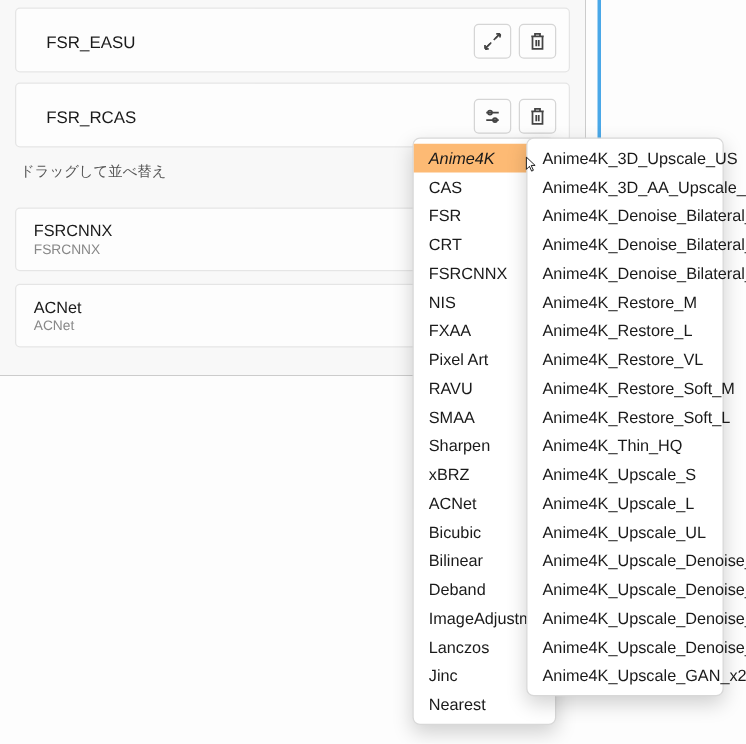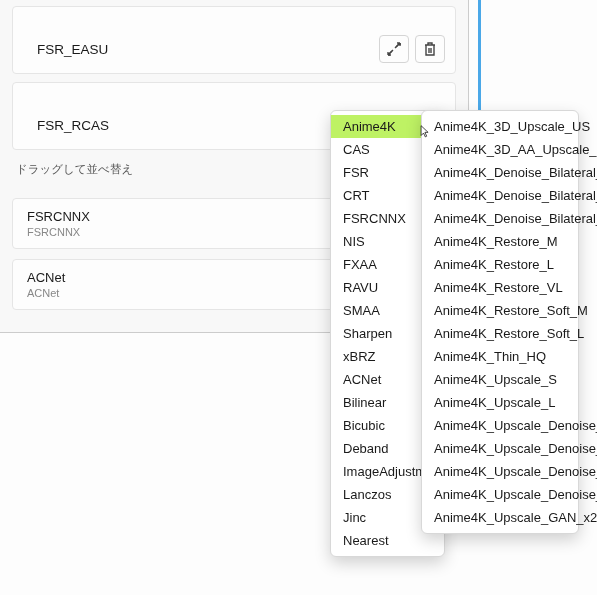--- a/index.html
+++ b/index.html
@@ -24,21 +24,21 @@
     border-left: none;
     border-radius: 0 0 6px 0;
     padding: 6px 12px 12px 12px;
   }
   .effect-row {
     display: flex;
     align-items: center;
     background: #fdfdfd;
     border: 1px solid #e5e5e5;
     border-radius: 4px;
-    padding: 28px 10px 10px 24px;
+    padding: 12px 10px 10px 24px;
     margin-bottom: 8px;
   }
   .effect-row .label { flex: 1; font-size: 13.5px; }
   .icon-btn {
     width: 30px; height: 28px;
     border: 1px solid #d5d5d5;
     border-radius: 4px;
     background: #fdfdfd;
     margin-left: 6px;
     display: flex; align-items: center; justify-content: center;
@@ -89,21 +89,21 @@
     min-width: 112px;
   }
   .menu1 { left: 330px; top: 110px; width: 115px; }
   .menu2 { left: 421px; top: 110px; width: 158px; }
   .menu .item {
     display: flex; align-items: center;
     padding: 4px 10px 4px 12px;
     cursor: pointer;
     white-space: nowrap;
   }
-  .menu .item.hover { background: #bef264; }
+  .menu .item.hover { background: #fdba74; font-style: italic; }
   .menu .item .lbl { flex: 1; }
   .menu .item .chev { color: #666; font-size: 10px; }
   .cursor {
     position: absolute;
     left: 419px;
     top: 125px;
     font-size: 16px;
     color: #000;
     pointer-events: none;
   }
@@ -191,45 +191,49 @@
     </div>
   <div class="item">
       <span class="lbl">NIS</span>
       <span class="chev">›</span>
     </div>
   <div class="item">
       <span class="lbl">FXAA</span>
       <span class="chev">›</span>
     </div>
   <div class="item">
+      <span class="lbl">Pixel Art</span>
+      <span class="chev">›</span>
+    </div>
+  <div class="item">
       <span class="lbl">RAVU</span>
       <span class="chev">›</span>
     </div>
   <div class="item">
       <span class="lbl">SMAA</span>
       <span class="chev">›</span>
     </div>
   <div class="item">
       <span class="lbl">Sharpen</span>
       <span class="chev">›</span>
     </div>
   <div class="item">
       <span class="lbl">xBRZ</span>
       <span class="chev">›</span>
     </div>
   <div class="item">
       <span class="lbl">ACNet</span>
     </div>
   <div class="item">
+      <span class="lbl">Bicubic</span>
+    </div>
+  <div class="item">
       <span class="lbl">Bilinear</span>
     </div>
   <div class="item">
-      <span class="lbl">Bicubic</span>
-    </div>
-  <div class="item">
       <span class="lbl">Deband</span>
     </div>
   <div class="item">
       <span class="lbl">ImageAdjustment</span>
     </div>
   <div class="item">
       <span class="lbl">Lanczos</span>
     </div>
   <div class="item">
       <span class="lbl">Jinc</span>
@@ -272,20 +276,23 @@
       <span class="lbl">Anime4K_Restore_Soft_L</span>
     </div>
   <div class="item">
       <span class="lbl">Anime4K_Thin_HQ</span>
     </div>
   <div class="item">
       <span class="lbl">Anime4K_Upscale_S</span>
     </div>
   <div class="item">
       <span class="lbl">Anime4K_Upscale_L</span>
+    </div>
+  <div class="item">
+      <span class="lbl">Anime4K_Upscale_UL</span>
     </div>
   <div class="item">
       <span class="lbl">Anime4K_Upscale_Denoise_S</span>
     </div>
   <div class="item">
       <span class="lbl">Anime4K_Upscale_Denoise_L</span>
     </div>
   <div class="item">
       <span class="lbl">Anime4K_Upscale_Denoise_VL</span>
     </div>

